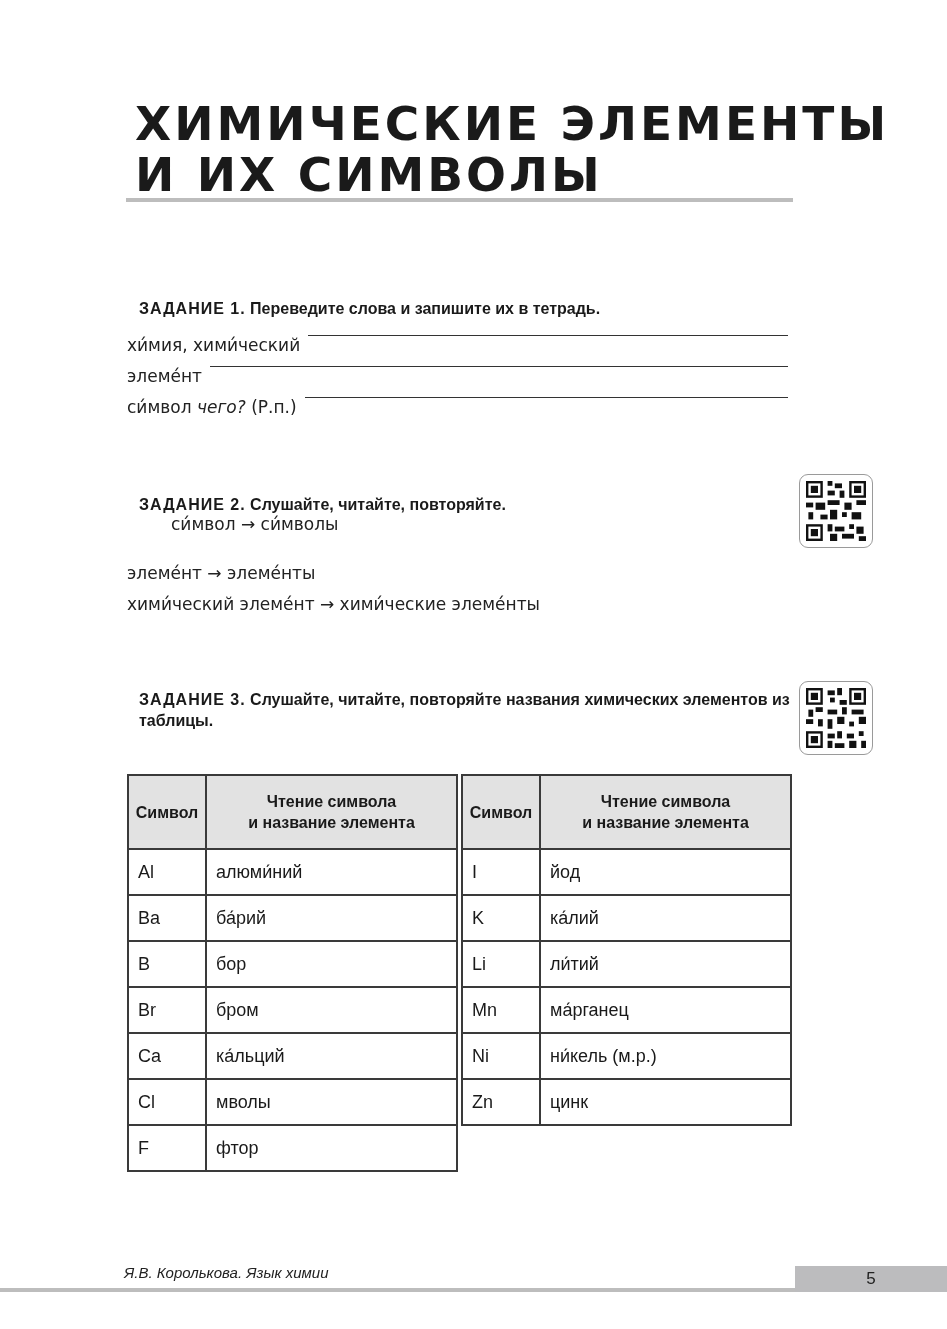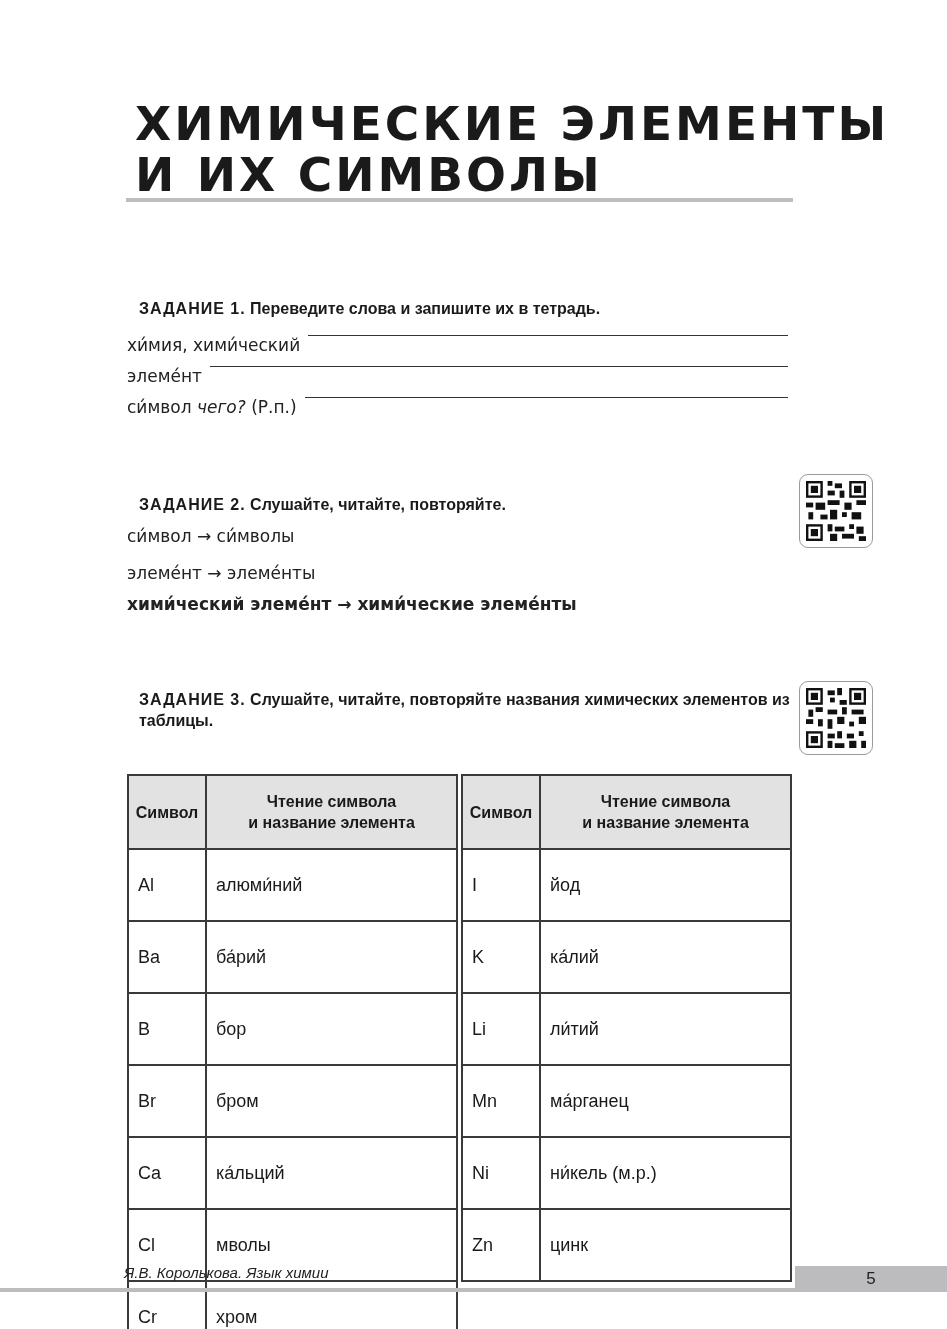--- a/index.html
+++ b/index.html
@@ -43,21 +43,21 @@
     position: absolute; top: 742px; border-collapse: collapse;
     font-family: "Liberation Sans", sans-serif; font-size: 18px; color: #1a1a1a; margin-top: 32px;
   }
   .tbl.left { left: 127px; width: 331px; }
   .tbl.right { left: 461px; width: 331px; }
   .tbl th, .tbl td { border: 2px solid #3a3a3a; }
   .tbl th {
     background: #e2e2e2; font-weight: bold; font-size: 16px; line-height: 21px;
     height: 48px; padding: 12px 6px; text-align: center;
   }
-  .tbl td { height: 44px; padding: 13px 9px; font-size: 18px; }
+  .tbl td { height: 44px; padding: 0 9px; font-size: 18px; }
   .tbl .c1 { width: 58px; text-align: left; }
   .tbl th.c1 { text-align: center; padding: 0 4px; }
   .footer-text {
     position: absolute; left: 124px; top: 1264px;
     font-family: "Liberation Sans", sans-serif; font-style: italic; font-size: 15px; color: #222;
   }
   .footer-rule {
     position: absolute; left: 0; top: 1288px; width: 795px; height: 4px; background: #bdbdbd;
   }
   .page-box {
@@ -121,23 +121,23 @@
       <rect x="19" y="13" width="4" height="3" fill="#111"></rect>
     <rect x="9" y="18" width="2" height="3" fill="#111"></rect>
       <rect x="12" y="19" width="4" height="2" fill="#111"></rect>
       <rect x="18" y="18" width="2" height="2" fill="#111"></rect>
       <rect x="21" y="19" width="3" height="3" fill="#111"></rect>
     <rect x="10" y="22" width="3" height="3" fill="#111"></rect>
       <rect x="15" y="22" width="5" height="2" fill="#111"></rect>
       <rect x="22" y="23" width="3" height="2" fill="#111"></rect>
   </svg>
 </div>
-<p class="word-line" style="top:525px;">си́мвол → си́мволы</p>
+<p class="word-line" style="top:513px;margin-left:44px;">си́мвол → си́мволы</p>
 <p class="word-line" style="top:562px;">элеме́нт → элеме́нты</p>
-<p class="word-line" style="top:593px;font-weight:bold;">хими́ческий элеме́нт → хими́ческие элеме́нты</p>
+<p class="word-line" style="top:593px;">хими́ческий элеме́нт → хими́ческие элеме́нты</p>
 
 <p class="task" style="top:677px;">
   <span class="num">ЗАДАНИЕ 3.</span><span> Слушайте, читайте, повторяйте названия химических элементов из таблицы.</span>
 </p>
 <div class="qr" style="left:799px; top:681px;">
   <svg viewBox="0 0 25 25">
     <rect x="0" y="0" width="7" height="7" fill="#111"></rect>
       <rect x="1" y="1" width="5" height="5" fill="#fff"></rect>
       <rect x="2" y="2" width="3" height="3" fill="#111"></rect>
     <rect x="18" y="0" width="7" height="7" fill="#111"></rect>
@@ -198,24 +198,20 @@
       </tr>
       <tr>
         <td class="c1">Ca</td>
         <td>ка́льций</td>
       </tr>
       <tr>
         <td class="c1">Cl</td>
         <td>мволы</td>
       </tr>
       <tr>
-        <td class="c1">Cr</td>
-        <td>хром</td>
-      </tr>
-      <tr>
         <td class="c1">F</td>
         <td>фтор</td>
       </tr>
     </tbody>
 </table>
 
 <table class="tbl right">
   <thead>
     <tr>
       <th class="c1">Символ</th>

